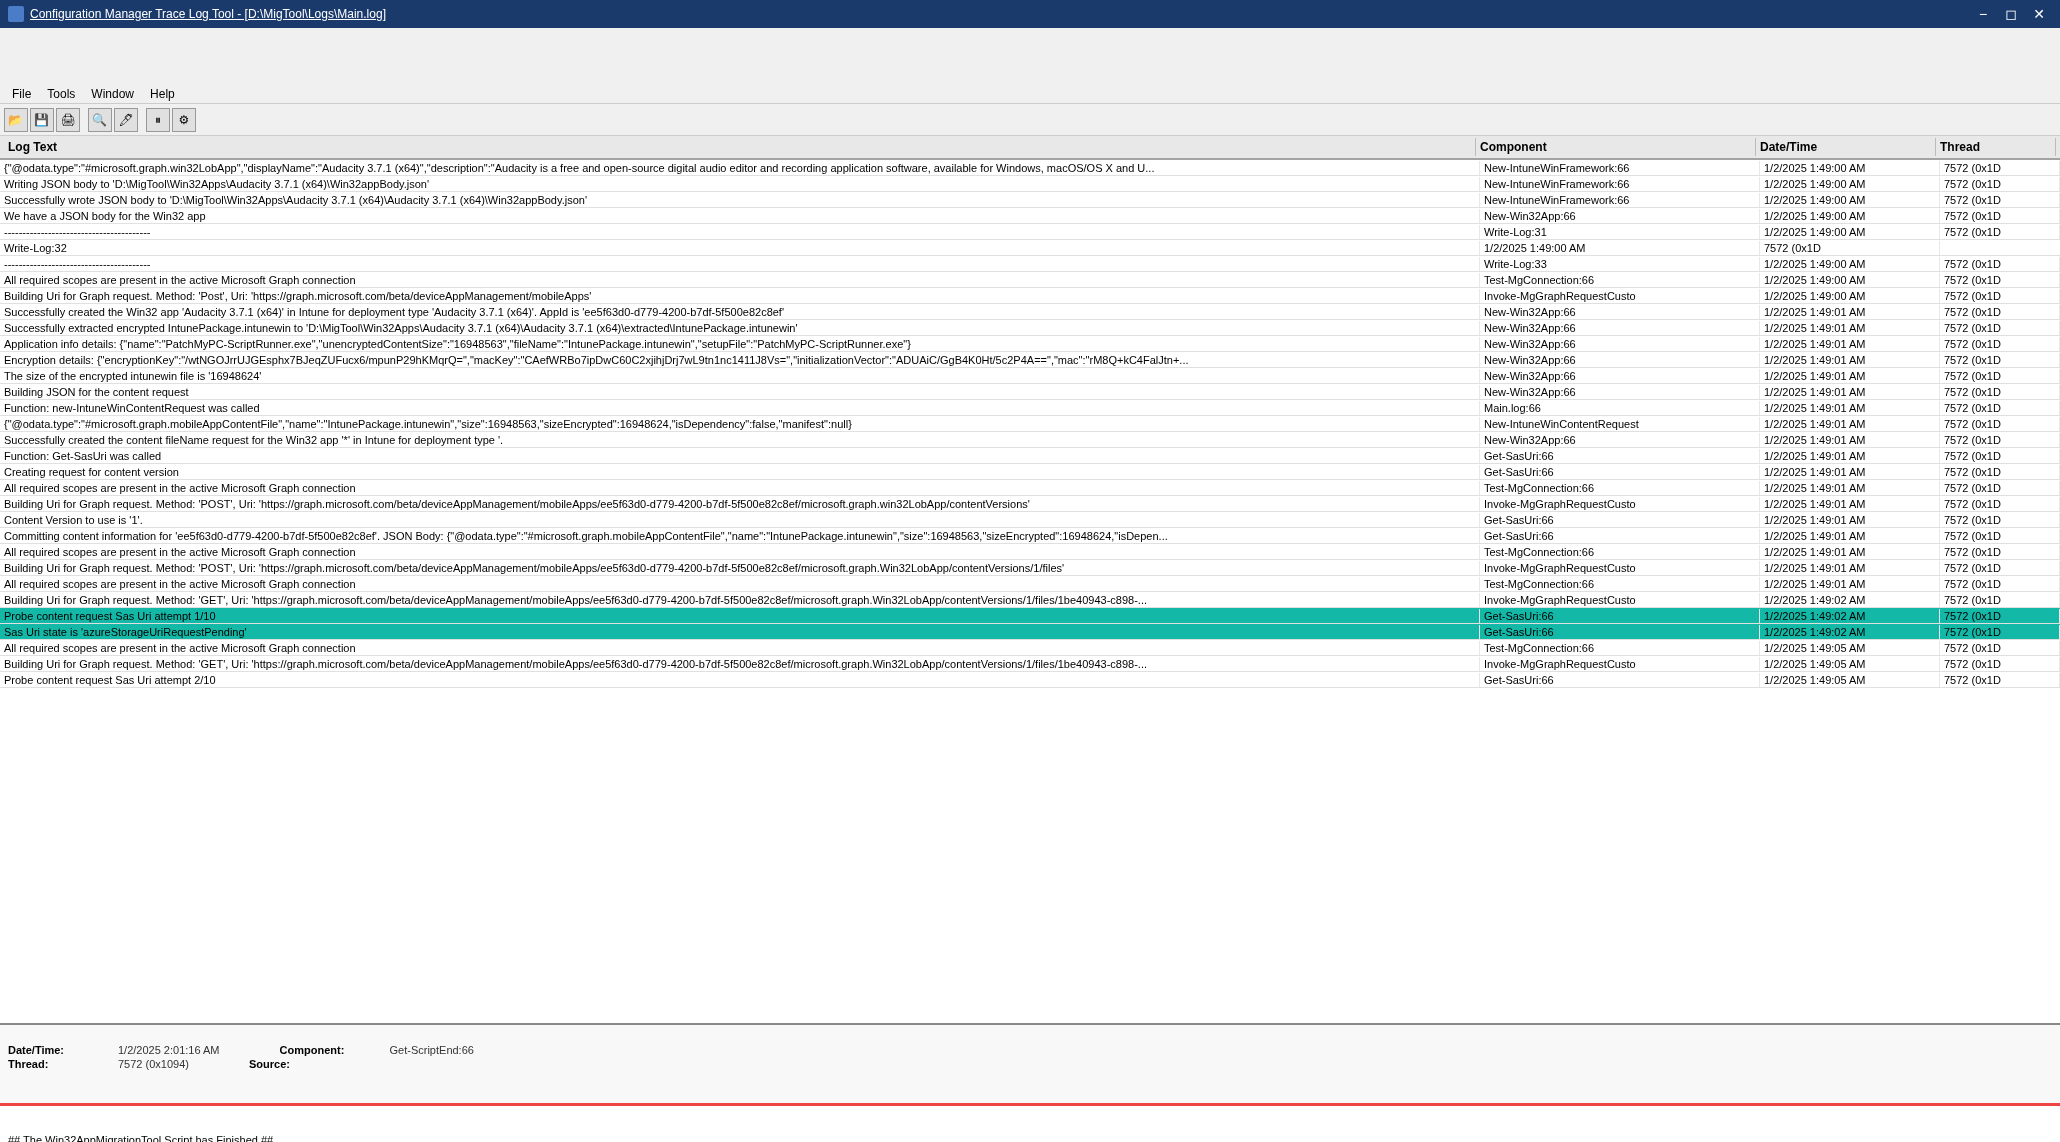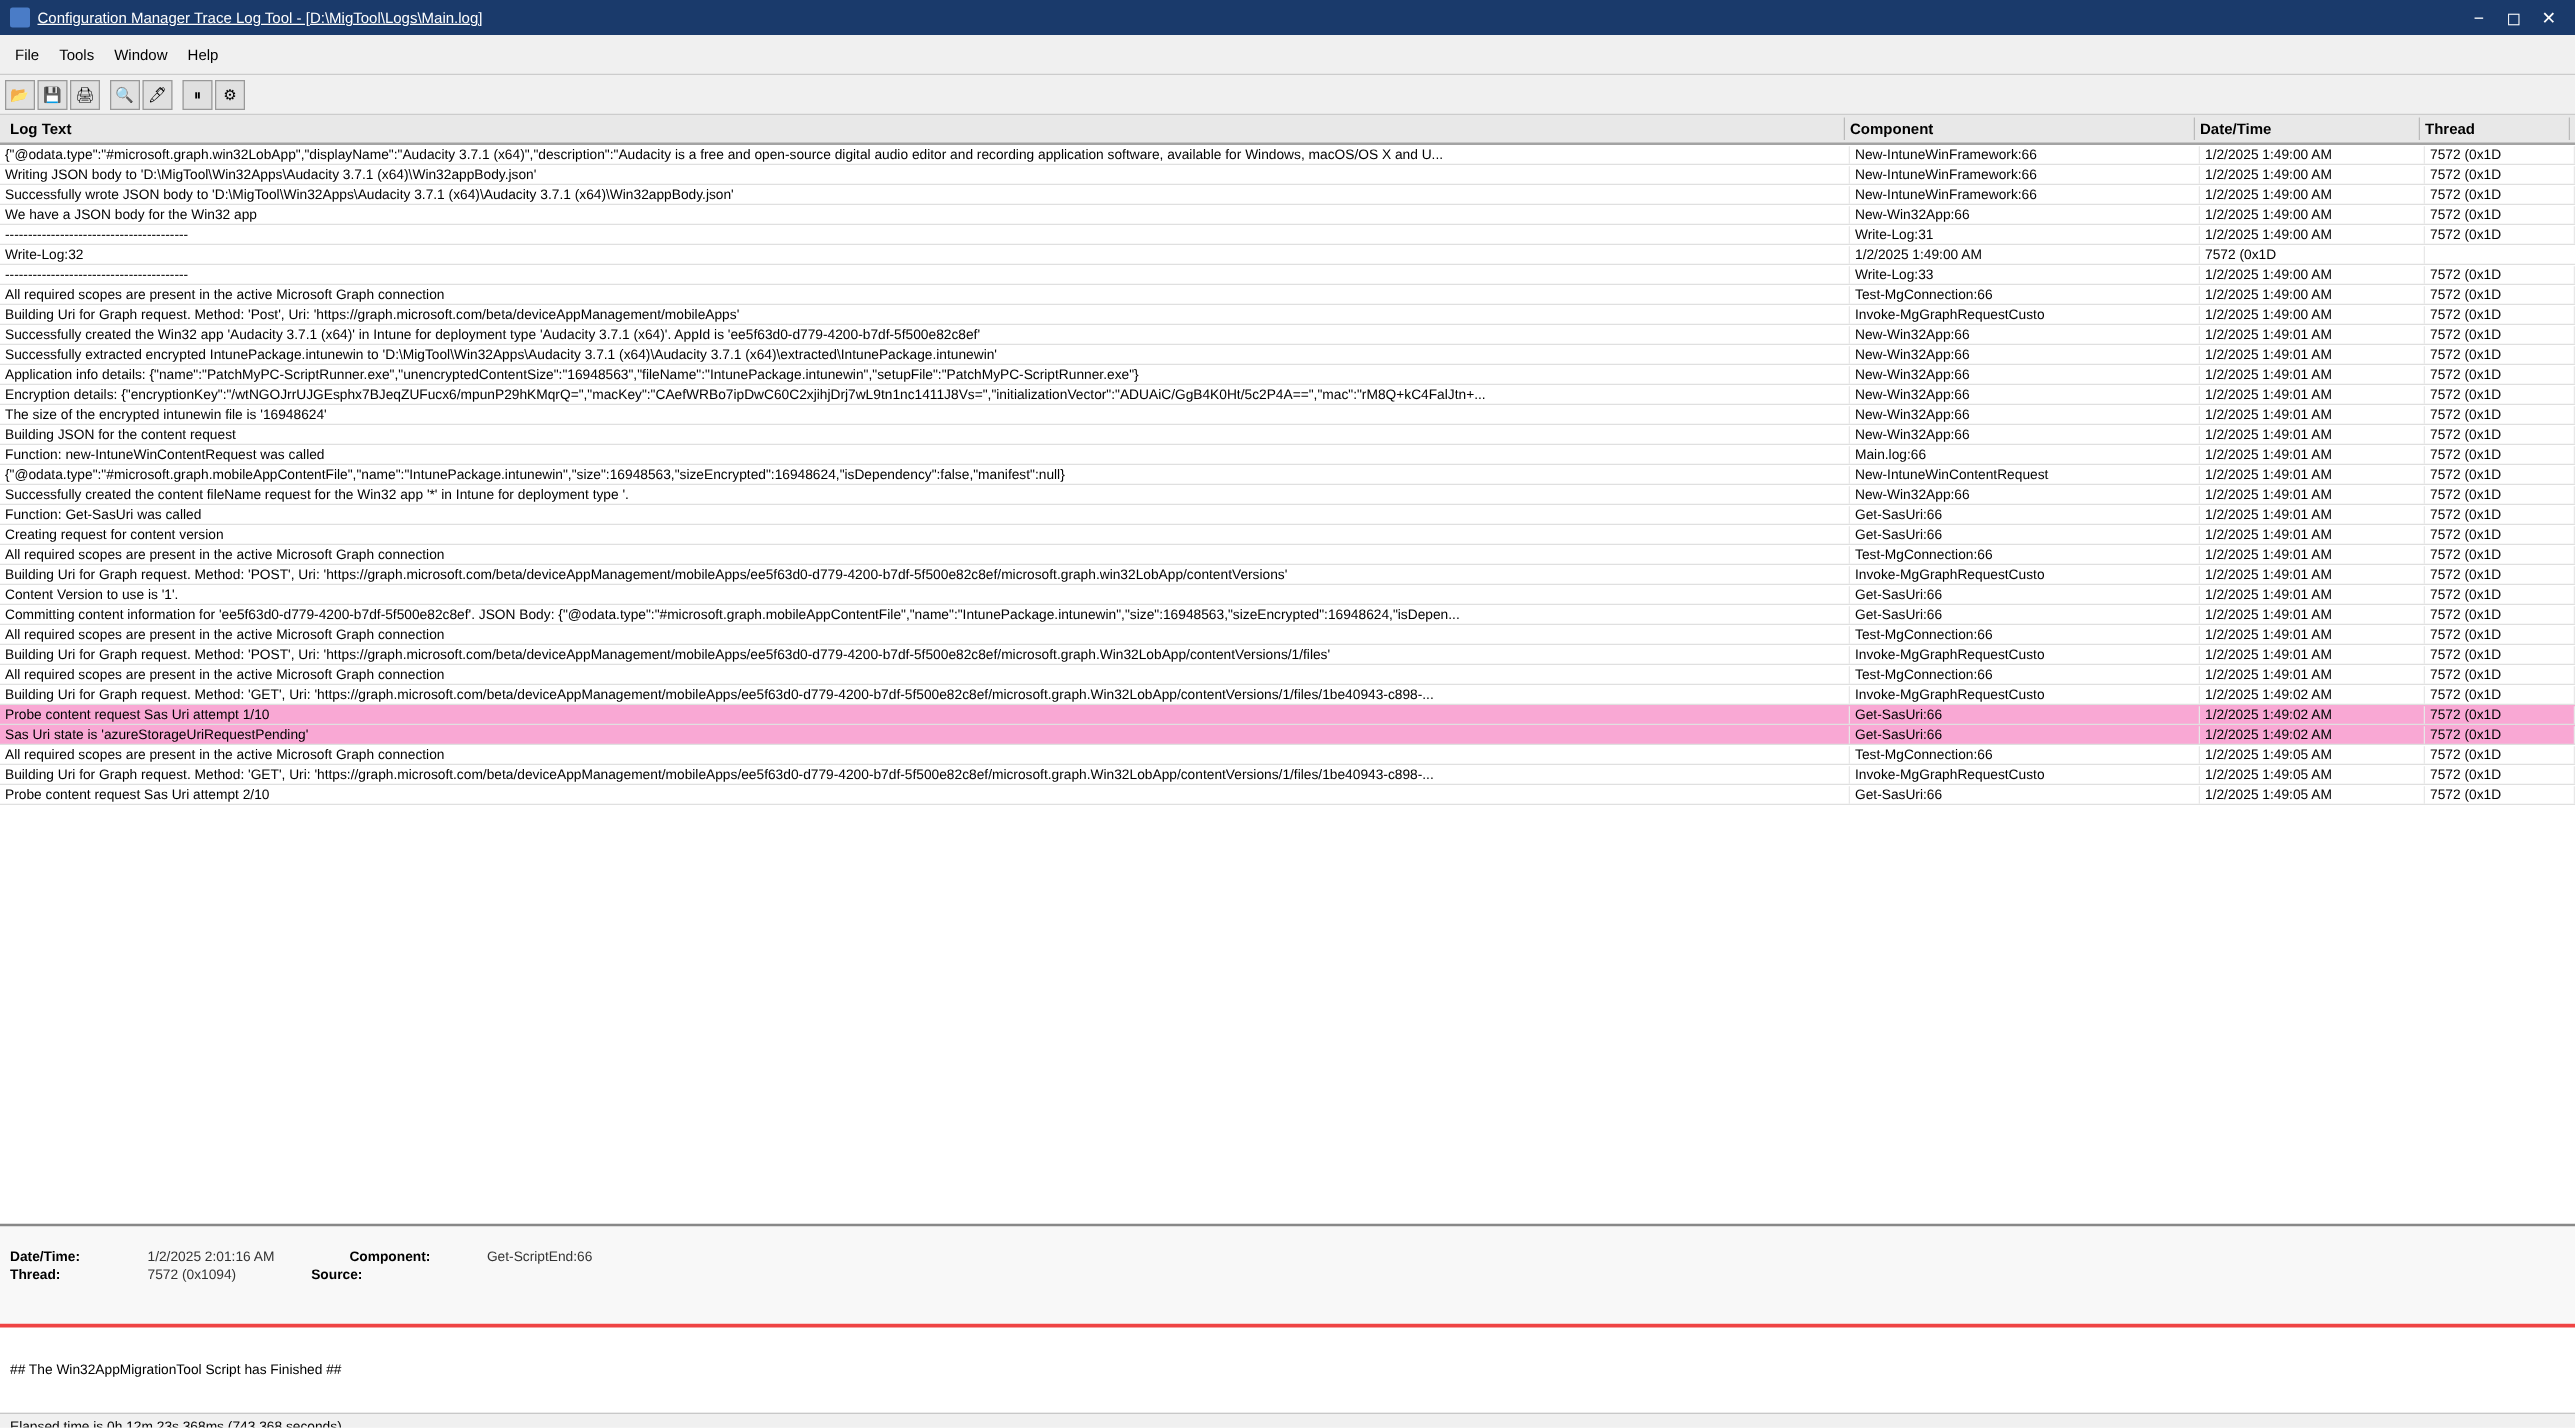--- a/index.html
+++ b/index.html
@@ -19,24 +19,25 @@
     .title-bar-left { display: flex; align-items: center; gap: 6px; text-decoration: underline; }
     .title-bar-icon { width: 16px; height: 16px; background: #4a7cc7; display: inline-block; border-radius: 2px; }
     .title-bar-controls { display: flex; gap: 2px; }
     .title-btn { width: 26px; height: 20px; background: transparent; border: none; color: white; cursor: pointer; font-size: 14px; display: flex; align-items: center; justify-content: center; }
 
     
     .menu-bar {
       background: #f0f0f0;
       height: 32px;
       display: flex;
-      align-items: center;
+      align-items: flex-end;
       padding: 0 4px;
       border-bottom: 1px solid #ccc;
       font-size: 12px;
+      margin-top: 44px;
     }
     .menu-item { padding: 2px 8px; cursor: pointer; }
 
     
     .toolbar {
       background: #f0f0f0;
       height: 32px;
       display: flex;
       align-items: center;
       padding: 2px 4px;
@@ -89,21 +90,21 @@
     }
 
     .log-row {
       display: grid;
       grid-template-columns: 1fr 280px 180px 120px;
       border-bottom: 1px solid #e0e0e0;
       min-height: 16px;
       align-items: center;
       font-size: 11px;
     }
-    .log-row.highlighted { background: #f9a8d4; }
+    .log-row.highlighted { background: #14b8a6; }
 
     .log-cell {
       padding: 1px 4px;
       white-space: nowrap;
       overflow: hidden;
       text-overflow: ellipsis;
       border-right: 1px solid #e8e8e8;
     }
 
     

